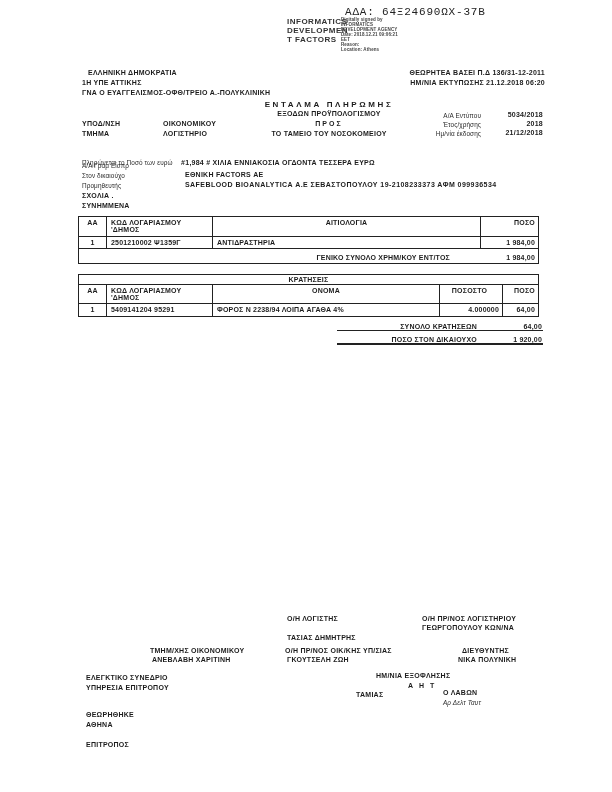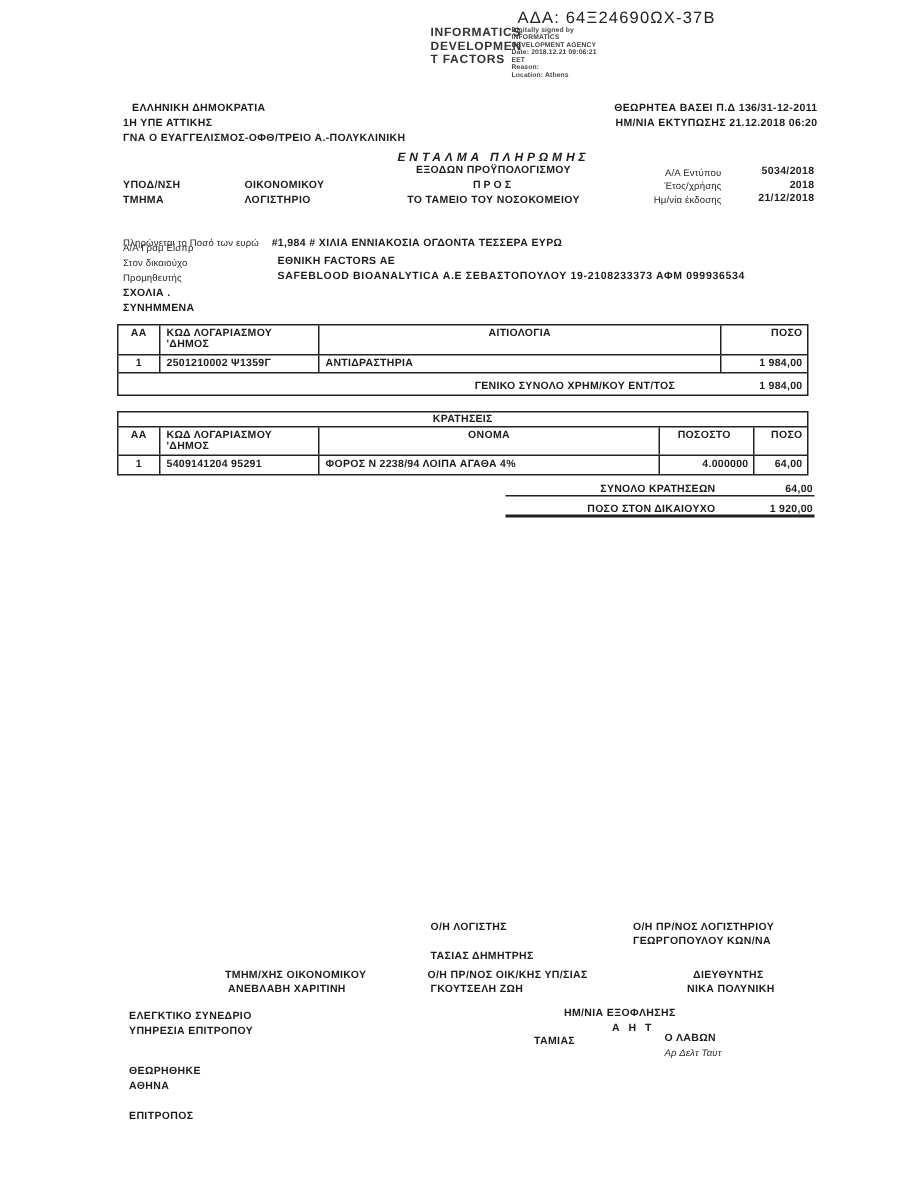--- a/index.html
+++ b/index.html
@@ -1,22 +1,22 @@
 <!DOCTYPE html>
 <html><head>
 <meta charset="utf-8">
 <style>
   html,body{margin:0;padding:0;background:#ffffff;}
   .page{position:relative;width:612px;height:792px;background:#ffffff;overflow:hidden;
         font-family:"Liberation Sans",sans-serif;color:#1c1c1c;}
   .t{position:absolute;white-space:nowrap;}
   .b7{font-size:7px;font-weight:bold;letter-spacing:.25px;}
-  .b8{font-size:8px;font-weight:bold;letter-spacing:.3px;font-style:italic;}
+  .b8{font-size:8px;font-weight:bold;letter-spacing:.3px;}
   .n6{font-size:6.4px;letter-spacing:.1px;color:#2a2a2a;}
-  .ada{font-size:11px;letter-spacing:.8px;color:#222;}
+  .ada{font-size:11px;letter-spacing:.8px;color:#222;font-family:Liberation Mono, monospace;}
   .stamp{font-size:8px;font-weight:bold;letter-spacing:.5px;color:#333;line-height:9px;}
   .stamp-details{font-size:4.5px;line-height:5px;color:#444;font-weight:bold;letter-spacing:.1px;}
   .ctr{text-align:center;}
   .sp1{letter-spacing:2.6px;}
   .sp2{letter-spacing:2px;}
   .rt{text-align:right;}
   
   .tbl{position:absolute;border:1px solid #222;box-sizing:border-box;font-size:7px;font-weight:bold;letter-spacing:.2px;}
   .trow{display:flex;box-sizing:border-box;align-items:stretch;}
   .trow>div{box-sizing:border-box;overflow:hidden;white-space:nowrap;}

